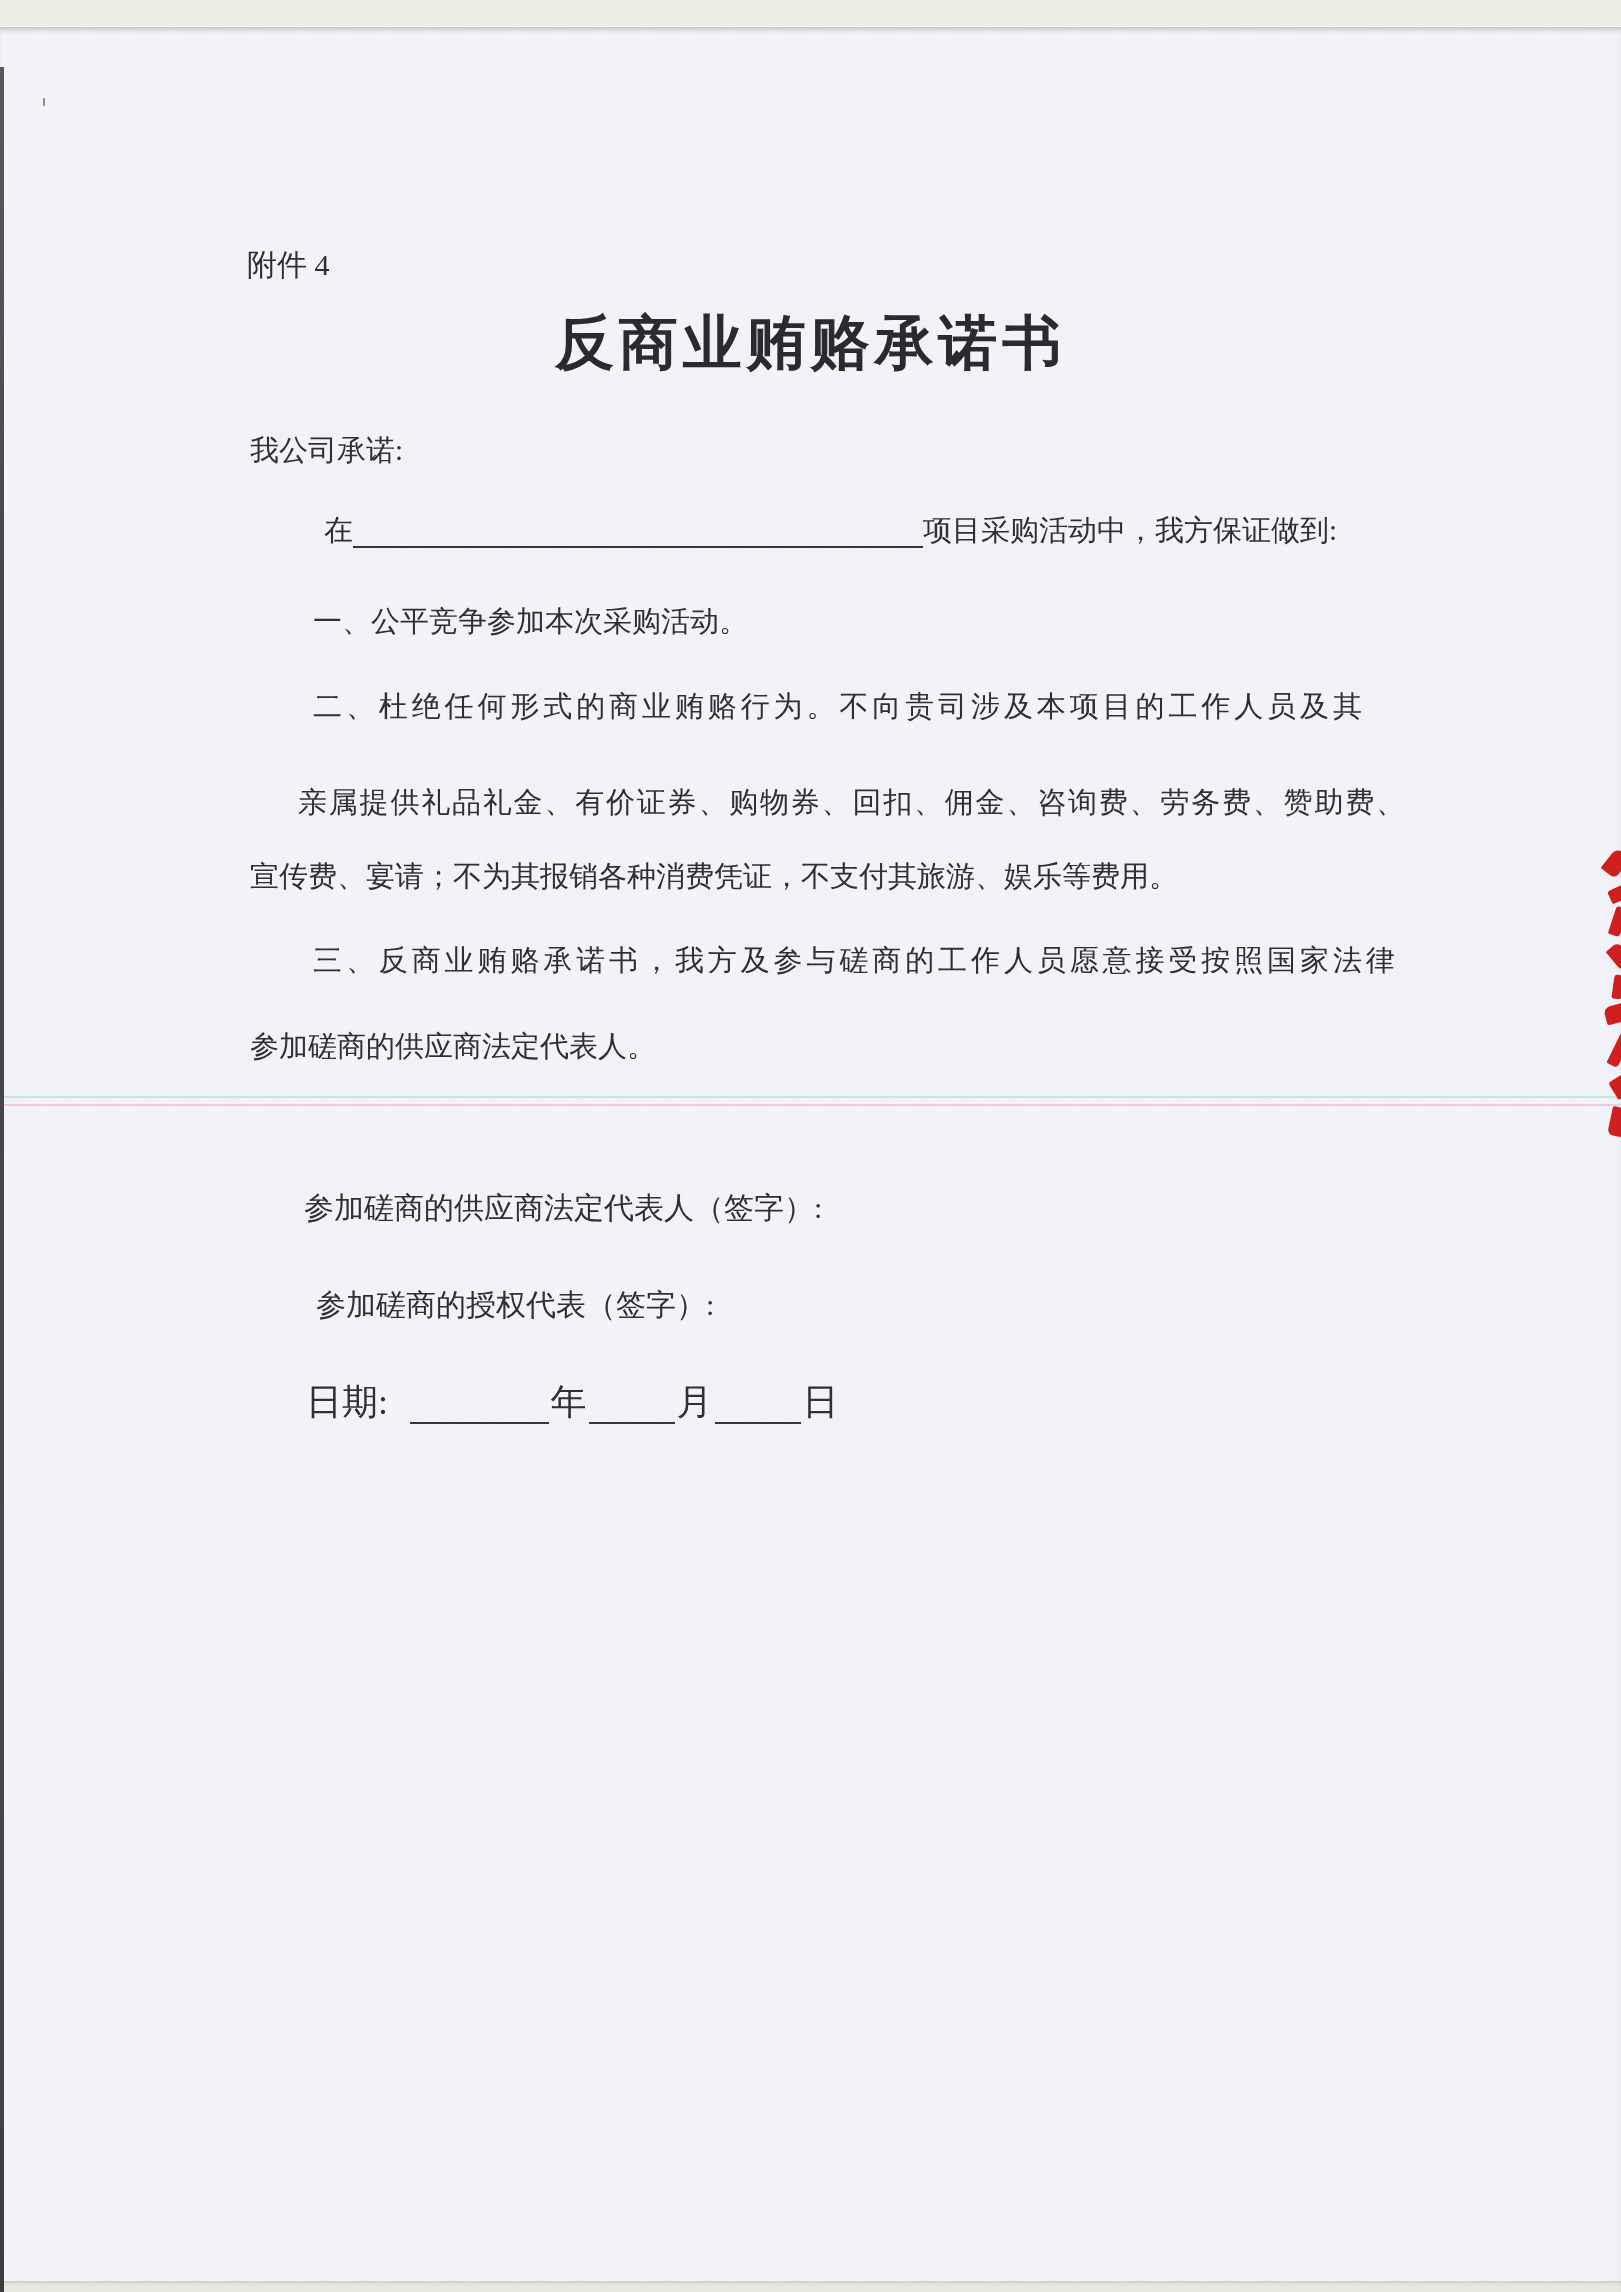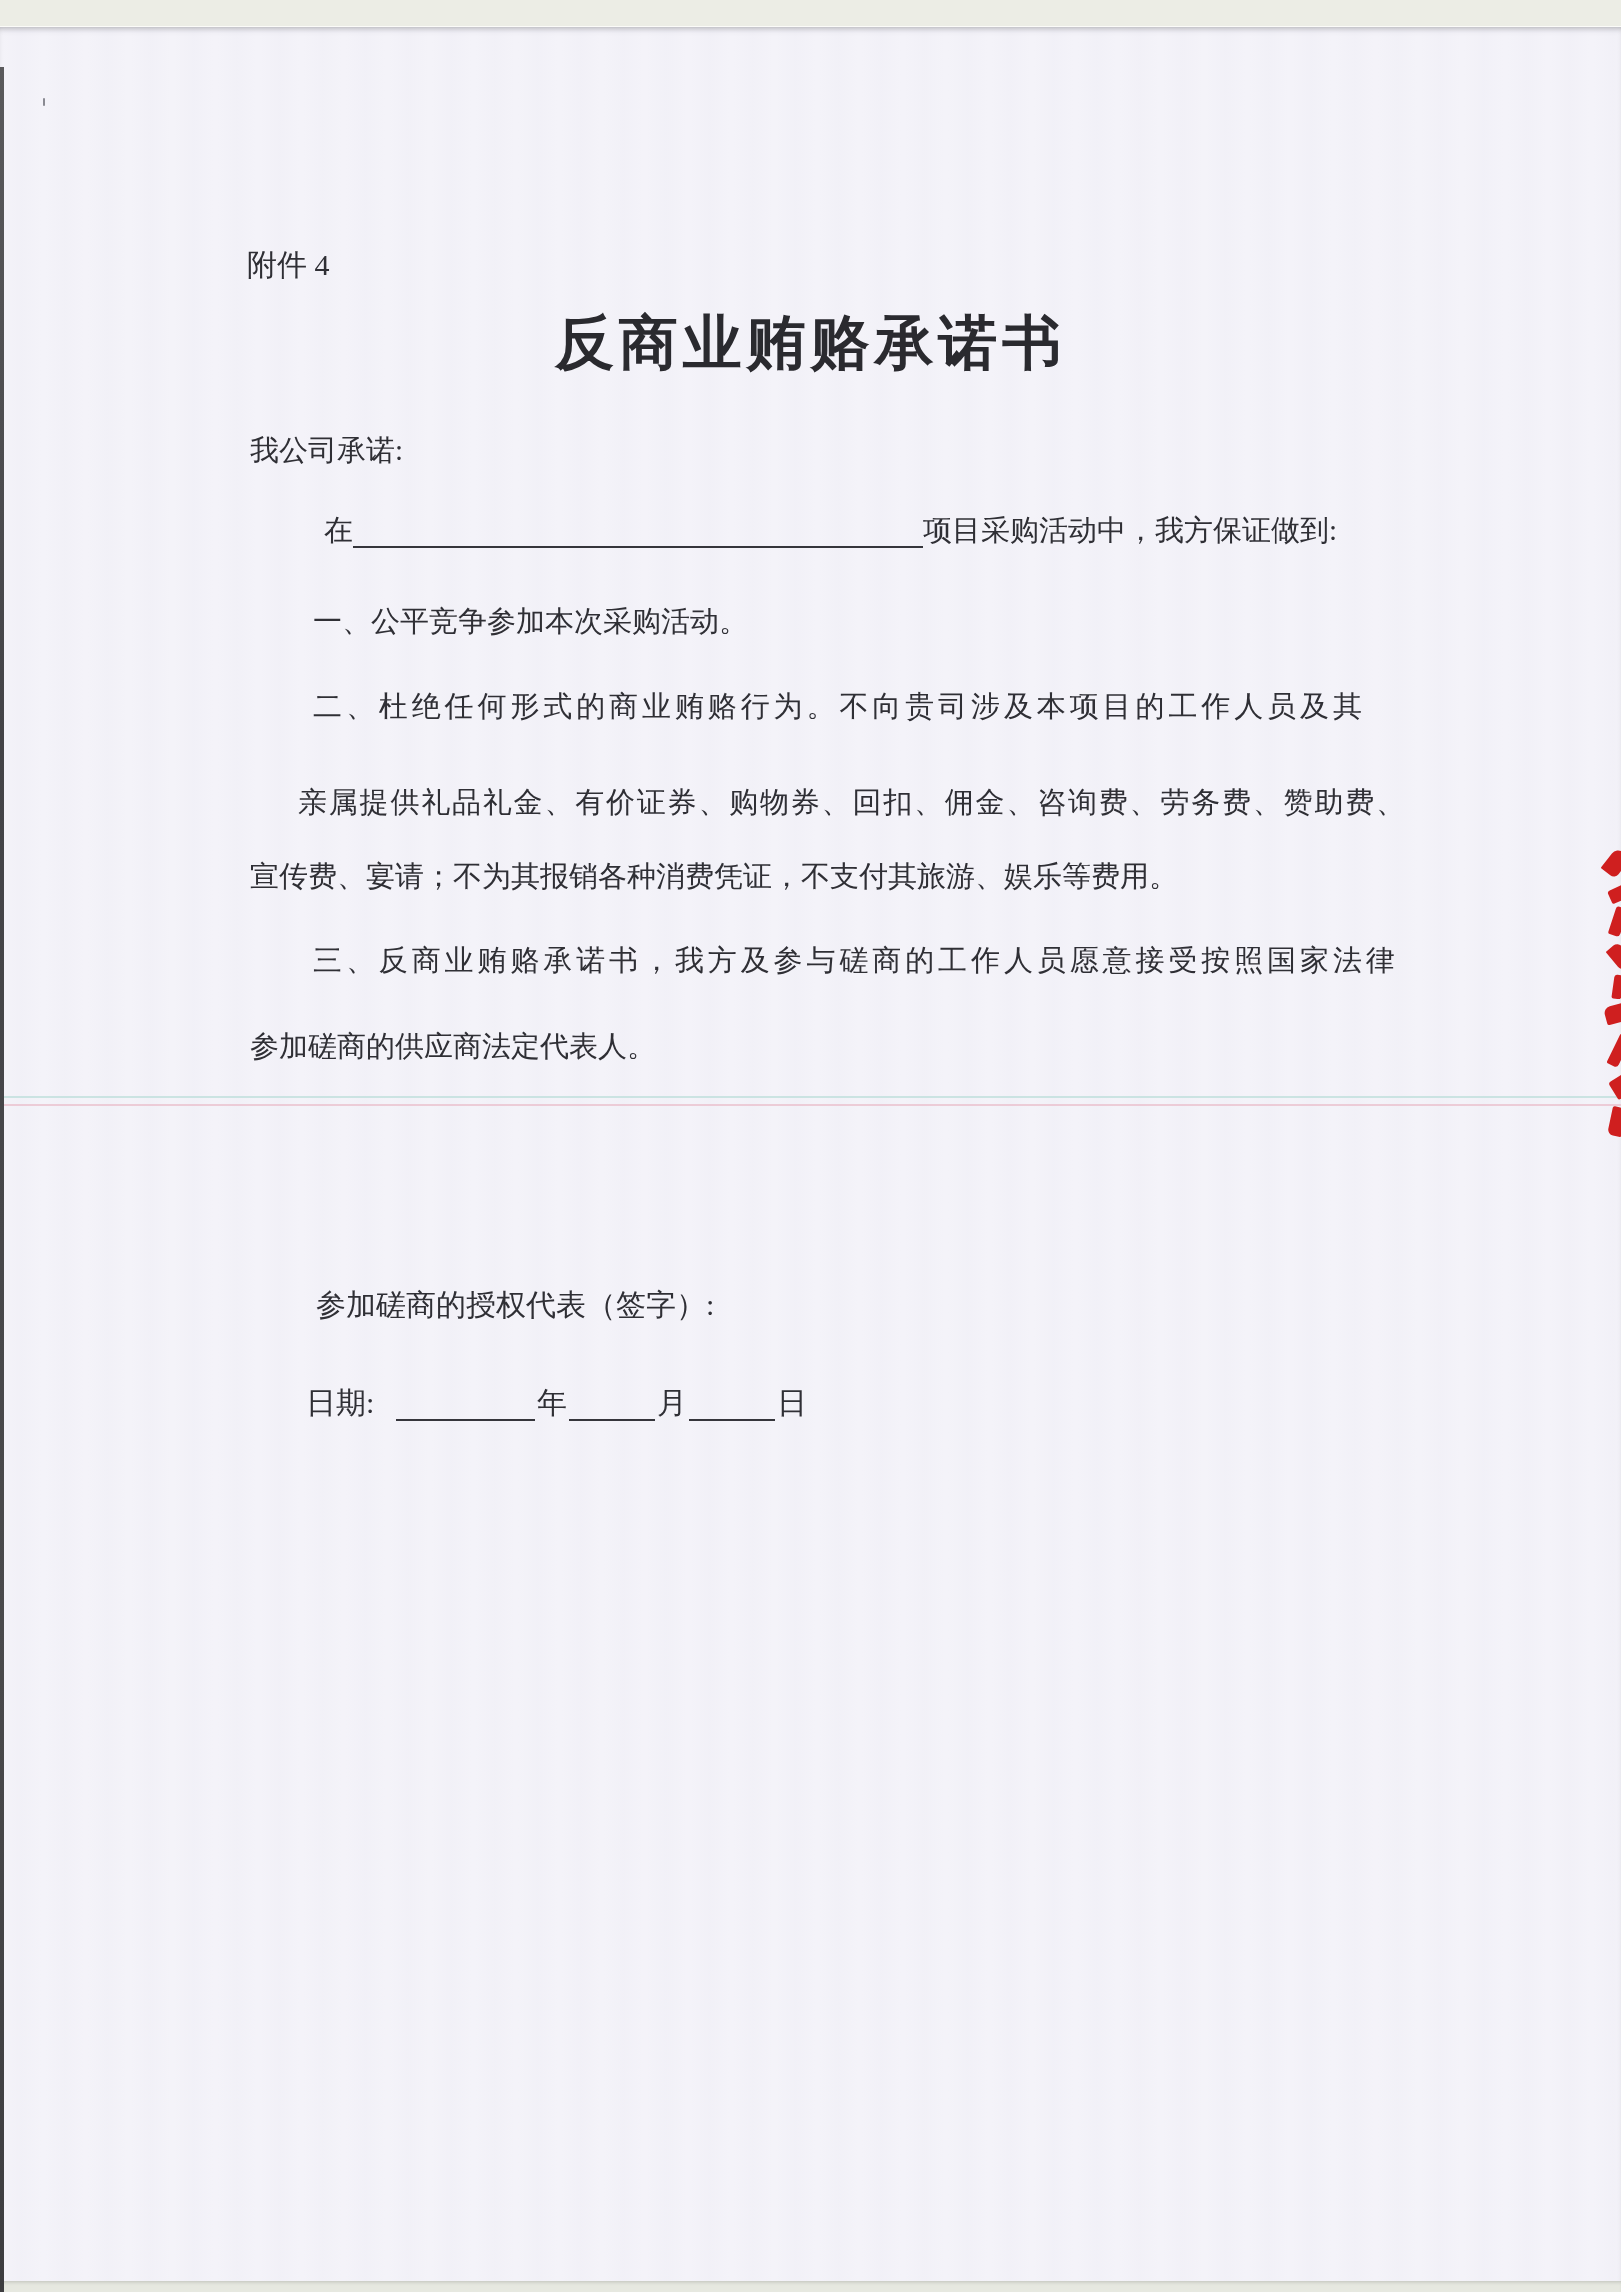--- a/index.html
+++ b/index.html
@@ -46,21 +46,21 @@
   .item-flush{left:250px;}
   .y587{top:575px;} .y673{top:660px;} .y760{top:756px;margin-left:48px;} .y847{top:830px;}
   .y933{top:914px;} .y1020{top:1000px;}
   .ls-wide{letter-spacing:3.9px;}
   .ls-slight{letter-spacing:1.8px;}
   .fold-cyan{position:absolute;left:0;top:1069px;width:1621px;height:2px;background:#c3e1de;opacity:.85;}
   .fold-pink{position:absolute;left:0;top:1077px;width:1621px;height:2px;background:#eac2ce;opacity:.8;}
   .sig{font-size:30px;}
   .sig1{left:304px;top:1161px;}
   .sig2{left:316px;top:1258px;}
-  .date-line{left:306px;top:1356px;font-size:30px;}
+  .date-line{left:306px;top:1356px;font-size:36px;}
   .dblank{display:inline-block;border-bottom:2px solid #35353b;height:29px;
     vertical-align:text-bottom;margin-bottom:-2px;}
   .dblank-year{width:139px;margin-left:21.6px;}
   .dblank-month{width:86px;}
   .dblank-day{width:86px;}
   .date-line span.cn{margin:0 2px;}
   
   .stamp-frags{position:absolute;right:0;top:823px;width:29px;height:314px;}
   .frag{position:absolute;background:#cf1f1f;border-radius:2.9px 1px 3.9px 2px;}
   .frag:nth-of-type(1){right:-3.9px;top:0px;width:17.6px;height:25.5px;transform:rotate(38deg);border-radius:7.8px 2px 5.9px 1px;}
@@ -93,20 +93,21 @@
   <div class="txt item-indent y673 ls-wide">二、杜绝任何形式的商业贿赂行为。不向贵司涉及本项目的工作人员及其</div>
   <div class="txt item-flush y760 ls-slight">亲属提供礼品礼金、有价证券、购物券、回扣、佣金、咨询费、劳务费、赞助费、</div>
   <div class="txt item-flush y847">宣传费、宴请；不为其报销各种消费凭证，不支付其旅游、娱乐等费用。</div>
 
   <div class="txt item-indent y933 ls-wide">三、反商业贿赂承诺书，我方及参与磋商的工作人员愿意接受按照国家法律</div>
   <div class="txt item-flush y1020">参加磋商的供应商法定代表人。</div>
 
   <div class="fold-cyan"></div>
   <div class="fold-pink"></div>
 
+  <div class="txt sig sig1">参加磋商的供应商法定代表人（签字）:</div>
 
   <div class="txt sig sig2">参加磋商的授权代表（签字）:</div>
 
   <div class="txt date-line">
     <span>日期:</span><span class="dblank dblank-year"></span><span class="cn">年</span><span class="dblank dblank-month"></span><span class="cn">月</span><span class="dblank dblank-day"></span><span class="cn">日</span>
   </div>
 
   <div class="stamp-frags">
     <div class="frag"></div>
     <div class="frag"></div>

